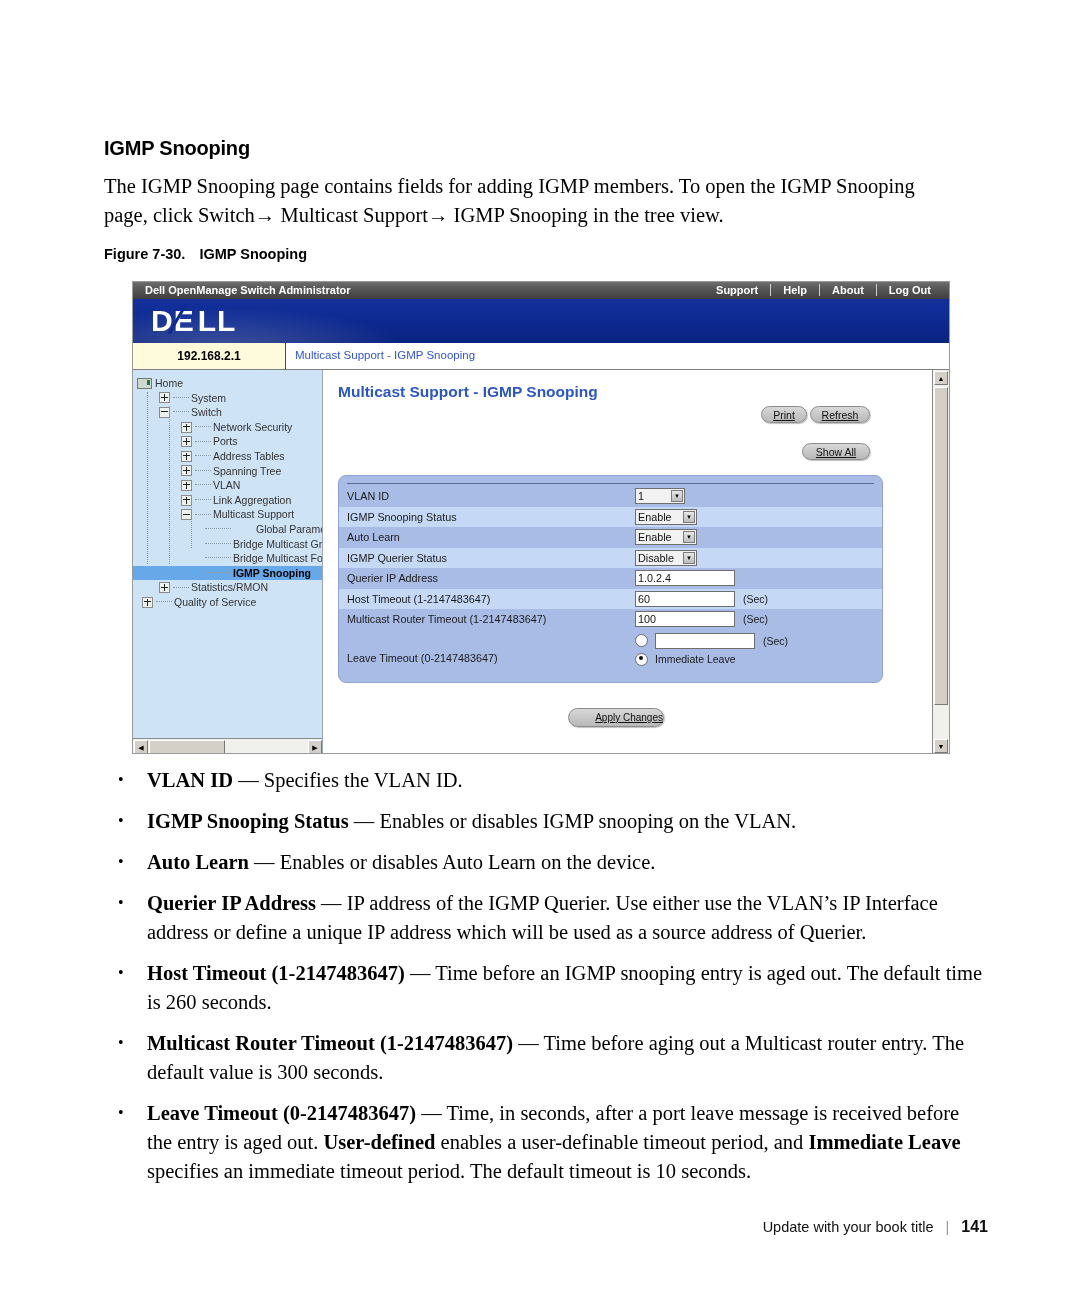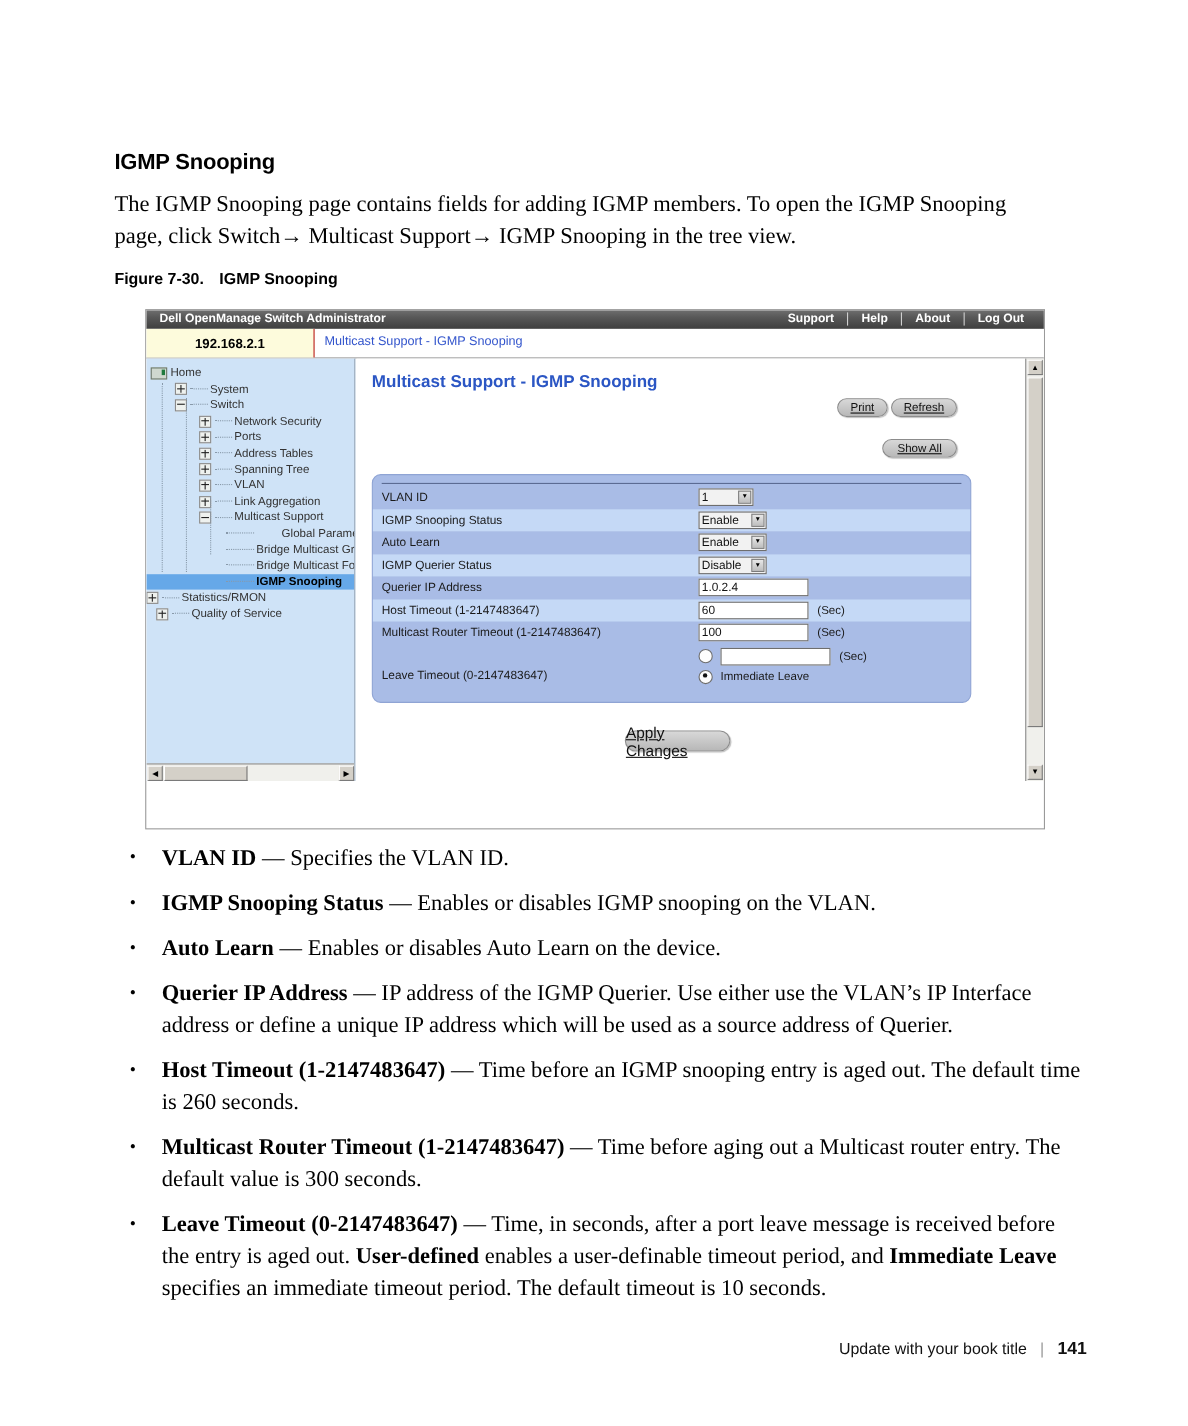--- a/index.html
+++ b/index.html
@@ -343,21 +343,21 @@
     justify-content: center;
     font-size: 10.5px;
     color: #111;
     box-shadow: 1px 1px 1px rgba(0,0,0,0.25);
     box-sizing: border-box;
   }
   .btn span { text-decoration: underline; }
   .btn-print  { right: 125px; top: 36px; width: 46px; }
   .btn-refresh{ right: 62px;  top: 36px; width: 60px; }
   .btn-showall{ right: 62px;  top: 73px; width: 68px; }
-  .btn-apply  { left: 244px;  top: 338px; width: 96px; height: 19px; border-radius: 10px; font-size: 14px;}
+  .btn-apply  { left: 244px;  top: 338px; width: 96px; height: 19px; border-radius: 10px; font-size: 10px; justify-content: flex-end;}
 
   
   .form-box {
     position: absolute;
     left: 14px;
     top: 105px;
     width: 545px;
     background: #a9bce6;
     border: 1px solid #8fa4d4;
     border-radius: 8px;
@@ -548,20 +548,25 @@
         <div class="lnk">Support</div>
         <div class="sep"></div>
         <div class="lnk">Help</div>
         <div class="sep"></div>
         <div class="lnk">About</div>
         <div class="sep"></div>
         <div class="lnk">Log Out</div>
       </div>
     </div>
 
+    <div class="dell-banner">
+      <div class="dell-logo">
+        <span>D</span><span class="e-wrap"><span>E</span><span class="e-slash"></span></span><span>LL</span>
+      </div>
+    </div>
 
     <div class="ip-row">
       <div class="ip-tab">192.168.2.1</div>
       <div class="breadcrumb">Multicast Support - IGMP Snooping</div>
     </div>
 
     <div class="body-area">
 
       <div class="tree-panel">
         <div class="tree" id="tree-list">
@@ -623,21 +628,21 @@
               <span class="lbl">Bridge Multicast Gr</span>
             </div>
             <div class="tnode" style="padding-left: 70px;">
               <span class="dots" style="width: 26px;"></span>
               <span class="lbl">Bridge Multicast Fo</span>
             </div>
             <div class="tnode selected" style="padding-left: 70px;">
               <span class="dots" style="width: 26px;"></span>
               <span class="lbl">IGMP Snooping</span>
             </div>
-            <div class="tnode" style="">
+            <div class="tnode" style="padding-left: 26px;">
               <span class="tgl plus"></span>
               <span class="dots" style="width: 16px;"></span>
               <span class="lbl">Statistics/RMON</span>
             </div>
             <div class="tnode" style="padding-left: 9px;">
               <span class="tgl plus"></span>
               <span class="dots" style="width: 16px;"></span>
               <span class="lbl">Quality of Service</span>
             </div>
           </div>

